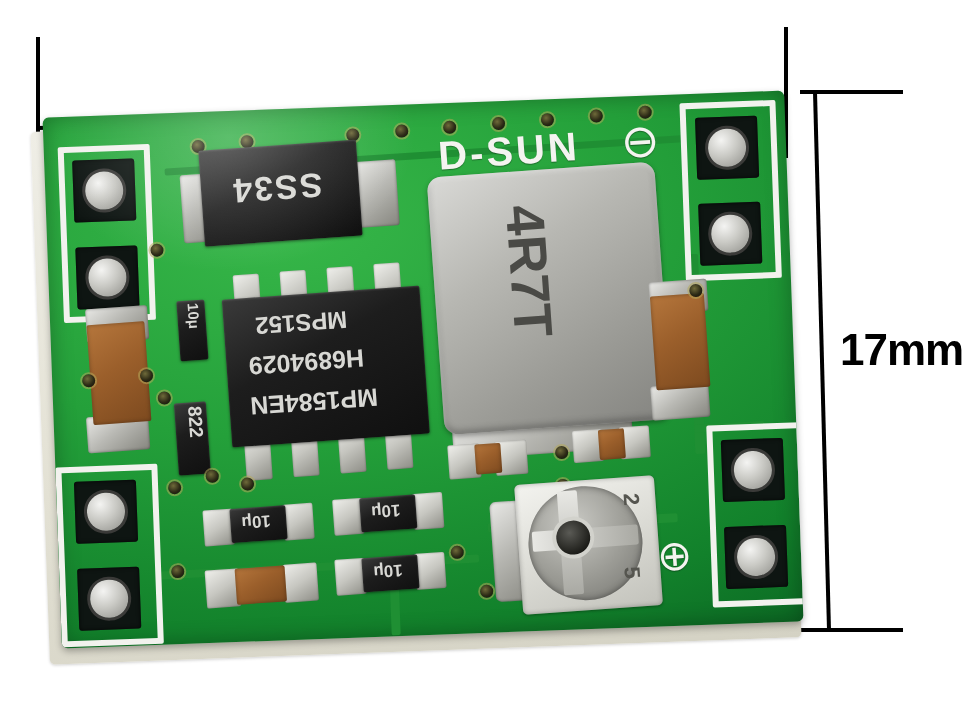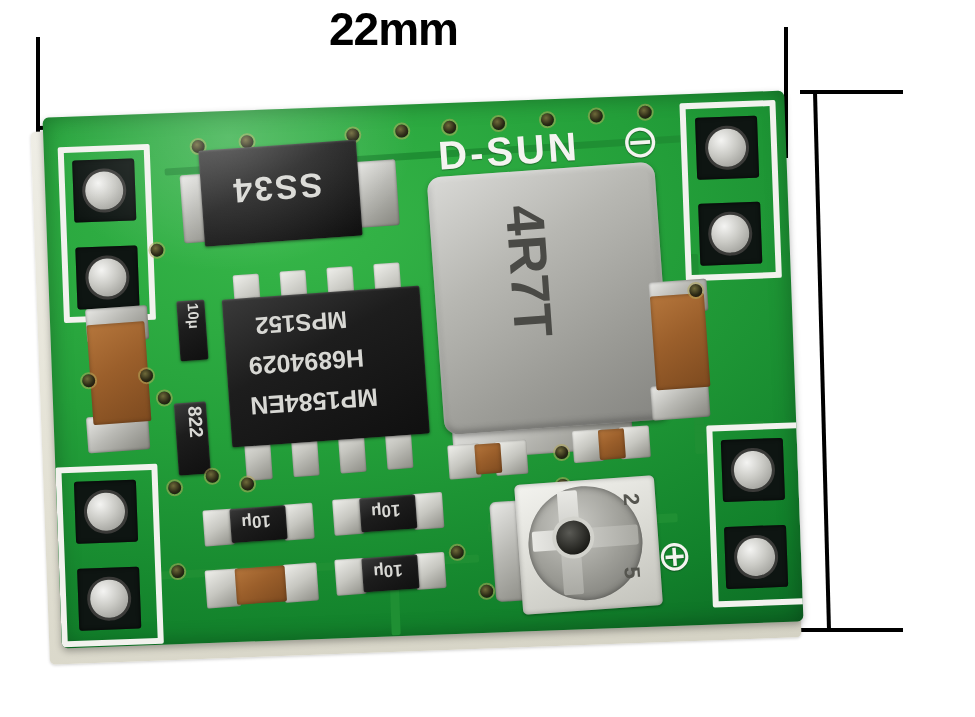--- a/index.html
+++ b/index.html
@@ -179,22 +179,22 @@
 
     <line x1="38" y1="37" x2="38" y2="170" stroke="#000" stroke-width="4"></line>
     <line x1="786" y1="27" x2="786" y2="158" stroke="#000" stroke-width="4"></line>
     <line x1="38" y1="128" x2="786" y2="105" stroke="#000" stroke-width="4"></line>
 
     <line x1="800" y1="92" x2="903" y2="92" stroke="#000" stroke-width="4"></line>
     <line x1="800" y1="630" x2="903" y2="630" stroke="#000" stroke-width="4"></line>
     <line x1="815" y1="92" x2="829" y2="630" stroke="#000" stroke-width="4"></line>
   </svg>
 
-  <div class="dim-label" id="dim-top-label">22mm</div>
-
+
+  <div class="dim-label" id="dim-right-label">17mm</div>
 
   <div id="board-wrap">
 
     <div class="board-edge"></div>
 
     <div class="pcb">
 
       <div class="via" style="left:148px;top:28px;"></div>
       <div class="via" style="left:197px;top:25px;"></div>
       <div class="via" style="left:303px;top:22px;"></div>

